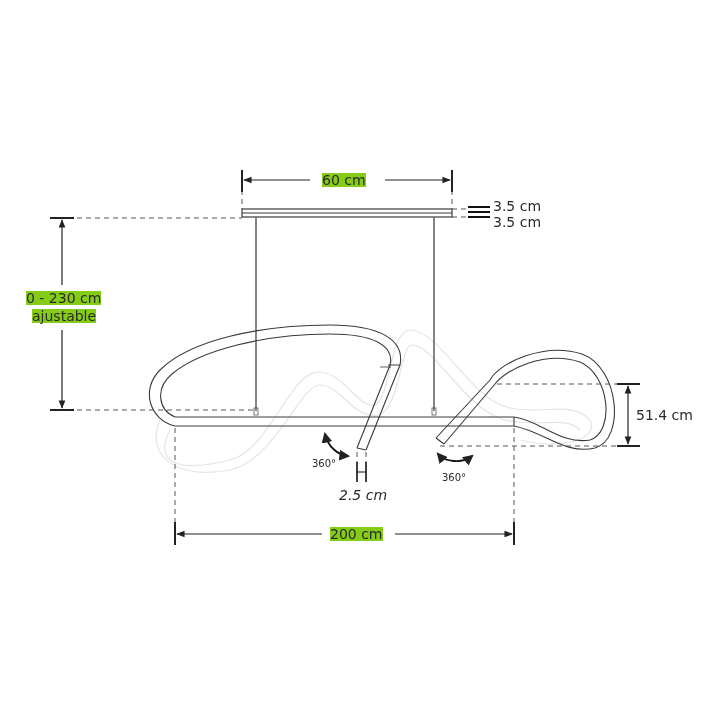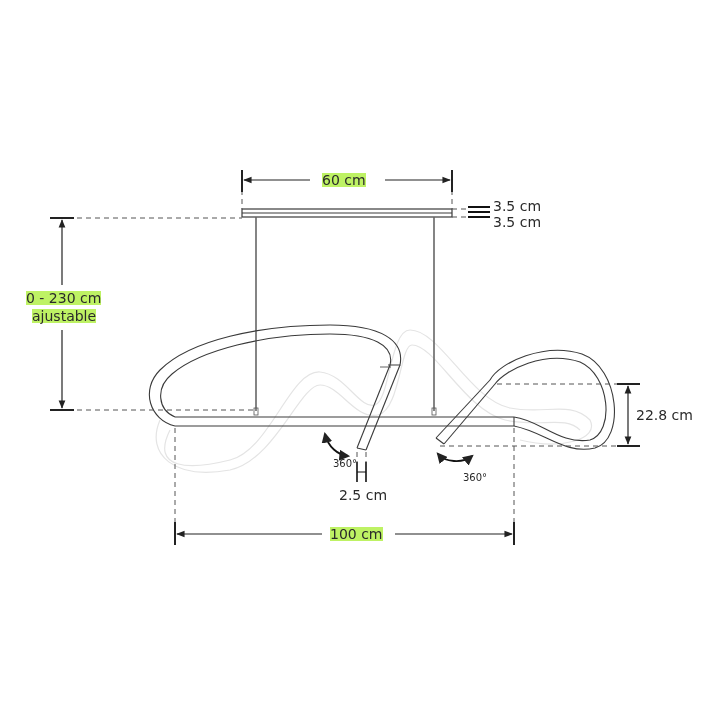--- a/index.html
+++ b/index.html
@@ -1,21 +1,21 @@
 <!DOCTYPE html>
 <html><head>
   <meta charset="utf-8">
   <style>
     html, body { margin: 0; padding: 0; background: #ffffff; }
     body { width: 720px; height: 720px; overflow: hidden; }
     .stage { position: relative; width: 720px; height: 720px; background: #fff; }
     svg { position: absolute; left: 0; top: 0; }
-    .lbl { position: absolute; font-family: "DejaVu Sans", sans-serif; color: #2a2a2a; white-space: nowrap; background: #bef264; line-height: 1; }
+    .lbl { position: absolute; font-family: "DejaVu Sans", sans-serif; color: #2a2a2a; white-space: nowrap; background: #84cc16; line-height: 1; }
     .lbl.big { font-size: 14px; }
-    .lbl.small { font-size: 10px; background: transparent; margin-left: 21px; }
+    .lbl.small { font-size: 10px; background: transparent; }
     .lbl.nobg { background: transparent; text-align: right; }
   </style>
 </head>
 <body>
 
 <div class="stage">
   <svg width="720" height="720" viewBox="0 0 720 720">
     <defs>
       <marker id="arr" viewBox="0 0 10 10" refX="9" refY="5" markerWidth="7" markerHeight="7" orient="auto-start-reverse">
         <path d="M0,1 L10,5 L0,9 z" fill="#222"></path>
@@ -124,18 +124,18 @@
     <g fill="none" stroke="#111" stroke-width="1.8">
       <path d="M438,454 C445,462 462,464 472,456" marker-start="url(#arrc)" marker-end="url(#arrc)"></path>
     </g>
   </svg>
 
   <span class="lbl big" style="left:322px; top:173px;">60 cm</span>
   <span class="lbl big nobg" style="left:493px; top:199px;">3.5 cm</span>
   <span class="lbl big nobg" style="left:493px; top:215px;">3.5 cm</span>
   <span class="lbl big" style="left:26px; top:291px;">0 - 230 cm</span>
   <span class="lbl big" style="left:32px; top:309px;">ajustable</span>
-  <span class="lbl big nobg" style="left:636px; top:408px;">22.8 cm</span>
-  <span class="lbl big nobg" style="left:339px; top:488px;">2.5 cm</span>
-  <span class="lbl big" style="left:330px; top:527px;">100 cm</span>
+  <span class="lbl big nobg" style="left:636px; top:408px;">51.4 cm</span>
+  <span class="lbl big nobg" style="left:339px; top:488px;font-style:italic;">2.5 cm</span>
+  <span class="lbl big" style="left:330px; top:527px;">200 cm</span>
   <span class="lbl small" style="left:312px; top:459px;">360°</span>
   <span class="lbl small" style="left:442px; top:473px;">360°</span>
 </div>
 
 </body></html>

